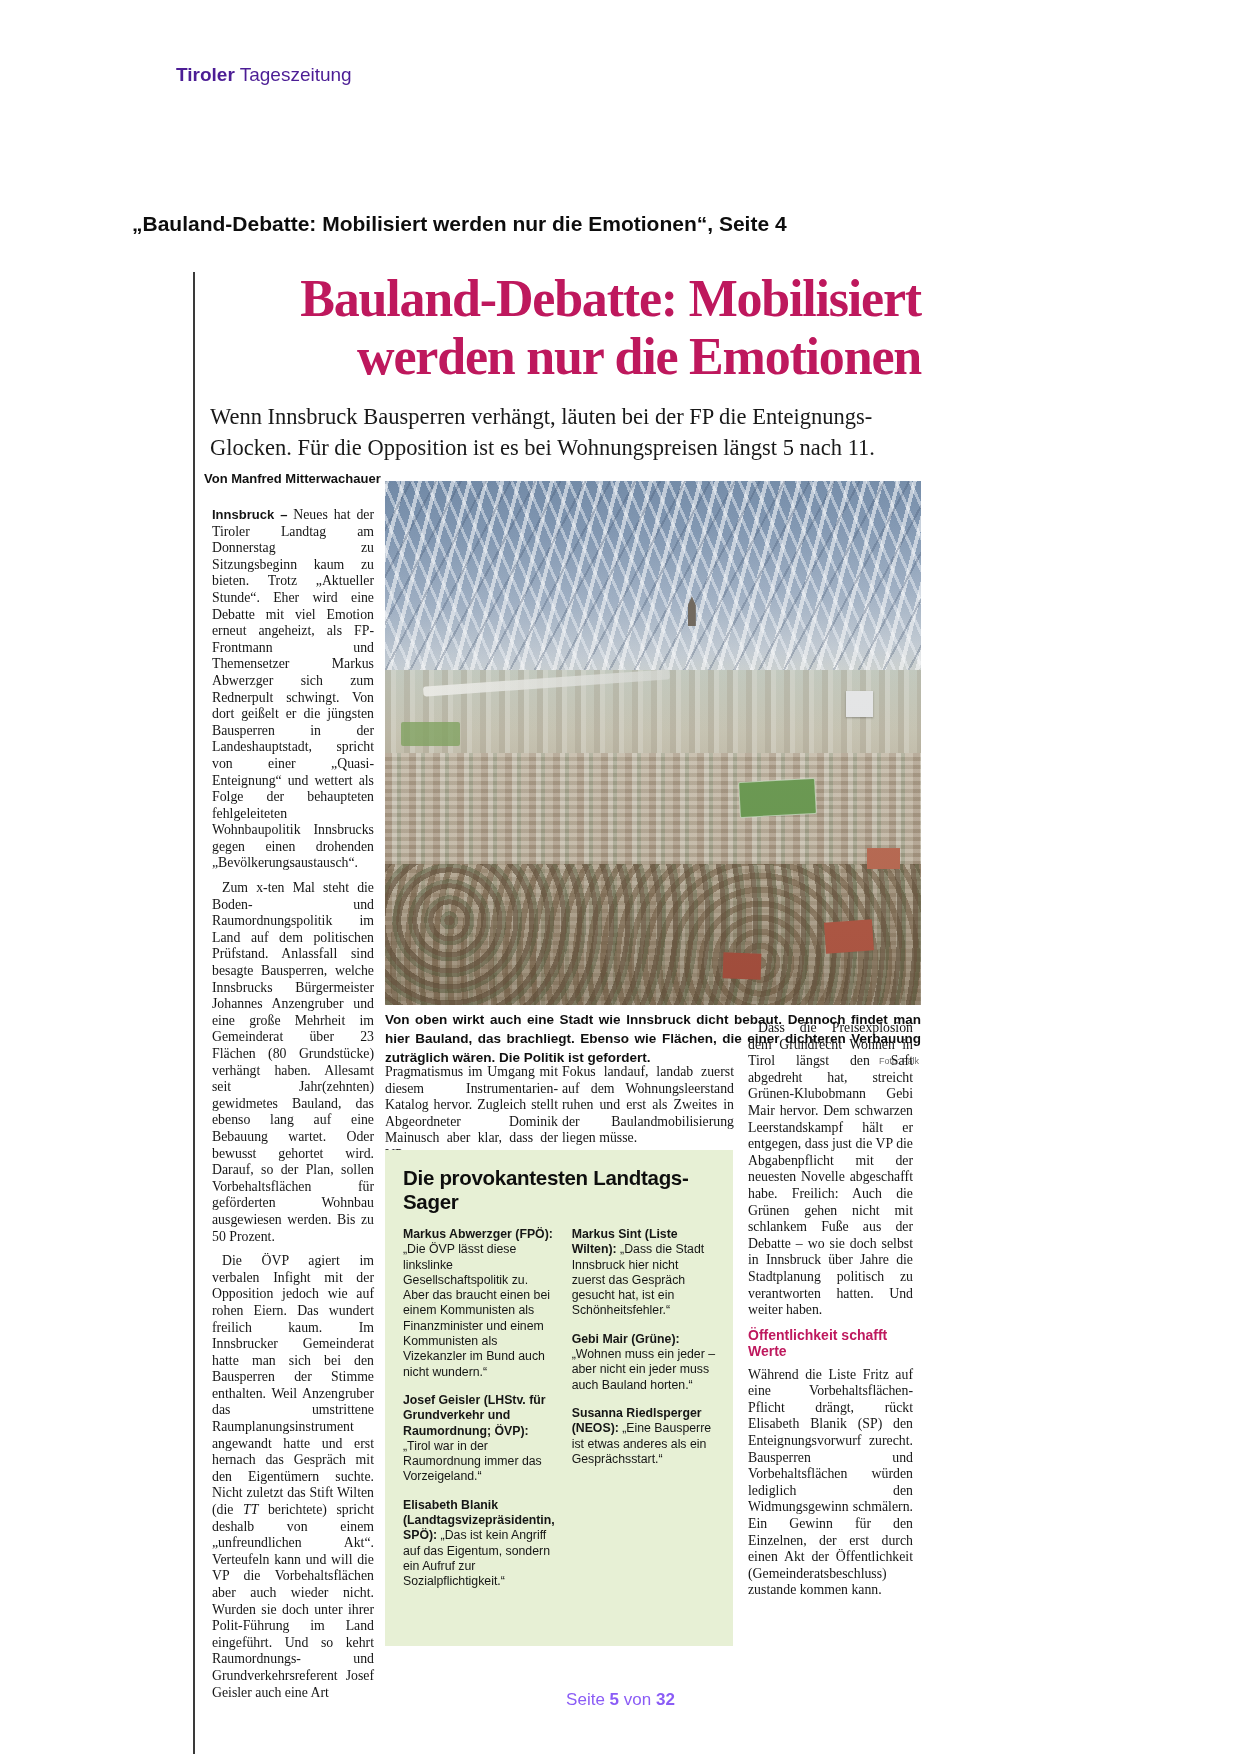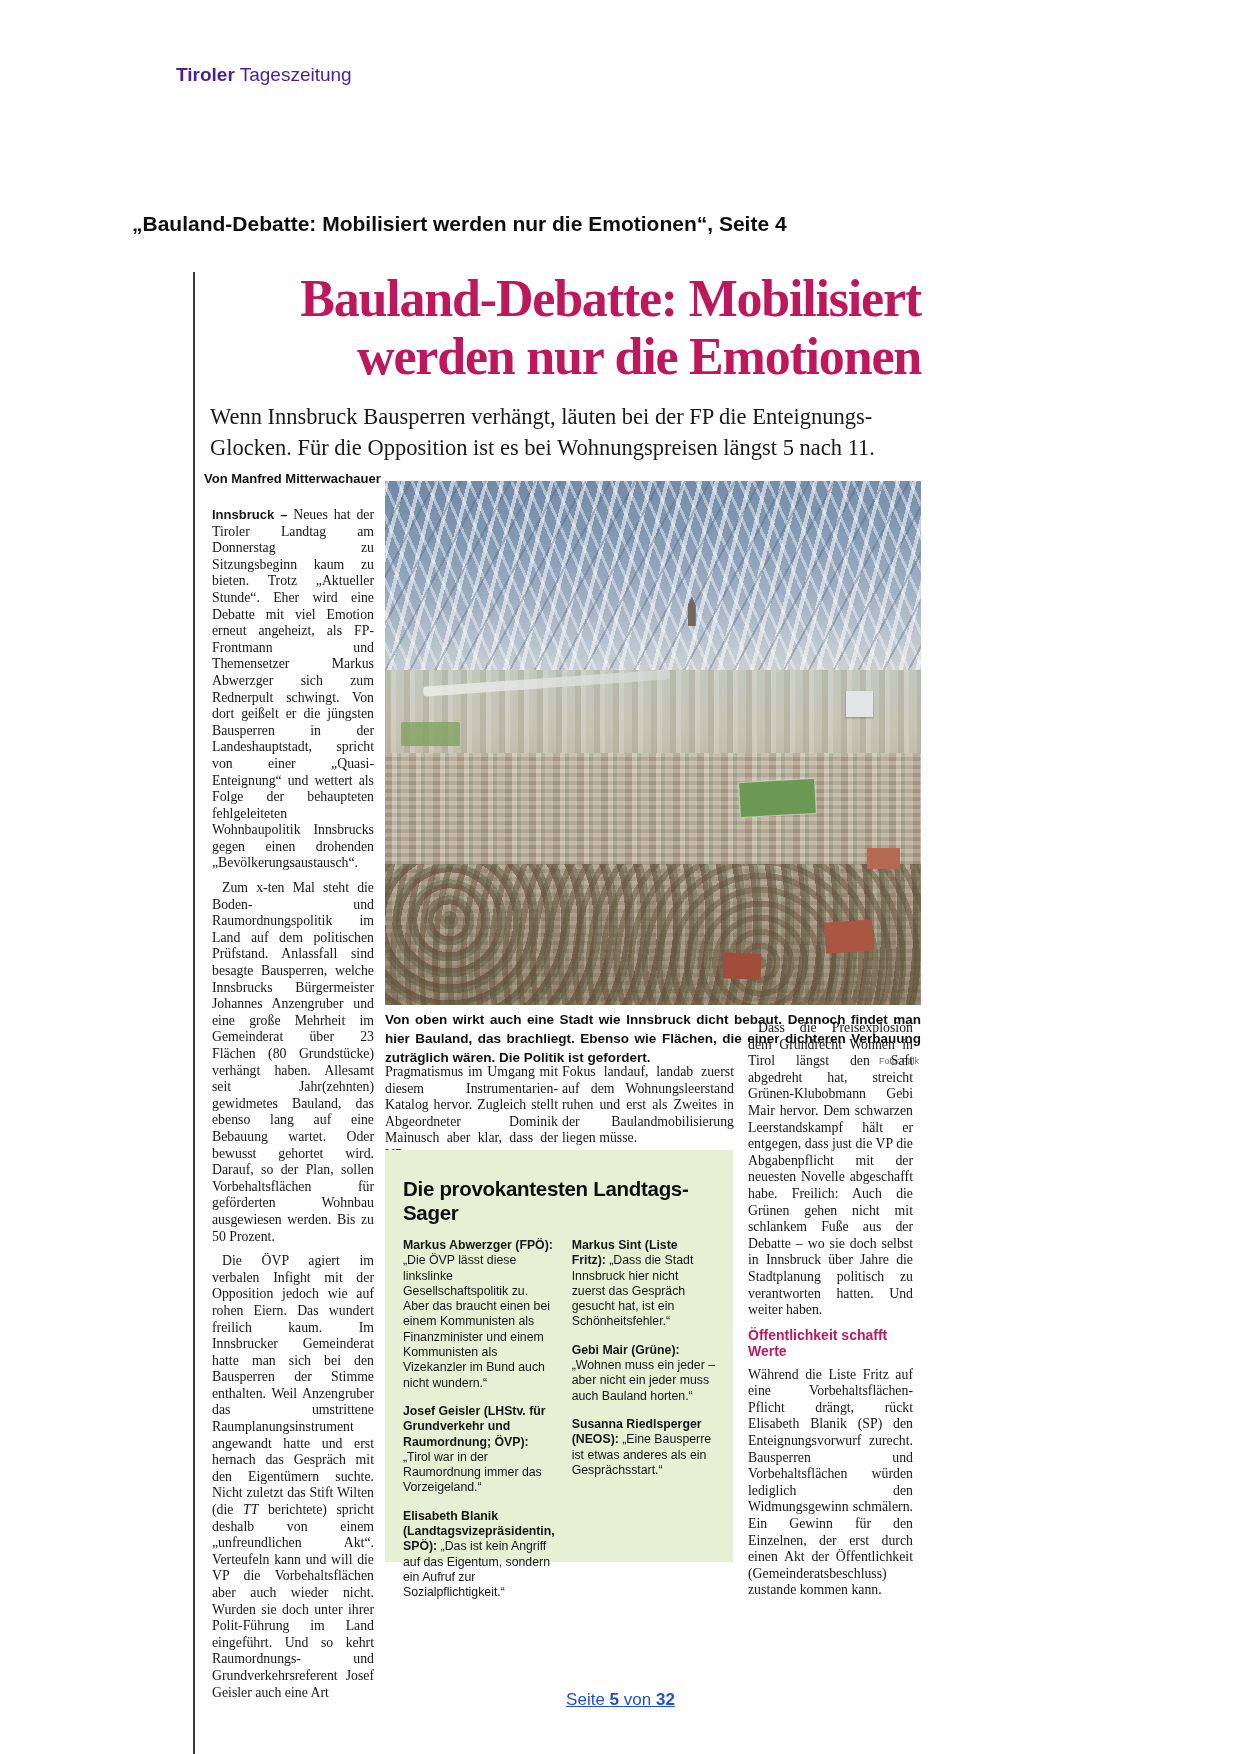--- a/index.html
+++ b/index.html
@@ -63,30 +63,30 @@
   .ph-roof1{position:absolute;left:82%;top:84%;width:9%;height:6%;background:#b25844;transform:rotate(-4deg);}
   .ph-roof2{position:absolute;left:63%;top:90%;width:7%;height:5%;background:#a8503e;transform:rotate(2deg);}
   .ph-roof3{position:absolute;left:90%;top:70%;width:6%;height:4%;background:#bb6a52;}
   .photo::after{content:"";position:absolute;inset:0;
     background:linear-gradient(180deg, rgba(255,255,255,.07), rgba(0,0,0,.05));}
   
   .caption{position:absolute;left:385px;top:1011px;width:536px;
            font:700 13.5px/1.4 "Liberation Sans",sans-serif;color:#0f0f0f;text-align:justify;}
   .credit{position:absolute;right:2px;bottom:2px;font:400 9px "Liberation Sans",sans-serif;color:#6b6b6b;}
   
-  .qbox{position:absolute;left:385px;top:1150px;width:348px;height:412px;background:#e7f0d5;
-        padding:27px 18px;box-sizing:border-box;}
+  .qbox{position:absolute;left:385px;top:1150px;width:348px;height:496px;background:#e7f0d5;
+        padding:16px 18px;box-sizing:border-box;}
   .qbox h2{font:700 20.5px "Liberation Sans",sans-serif;margin:0 0 13px;color:#0e0e0e;letter-spacing:-.3px;}
   .qcols{display:flex;gap:17px;}
   .qcol{flex:1;font:400 12.3px/15.3px "Liberation Sans",sans-serif;color:#151515;}
   .qitem{margin:0 0 13px;}
   .qname{font-weight:700;}
   
   .footer{position:absolute;left:0;top:1690px;width:100%;text-align:center;
-          font:400 17px "Liberation Sans",sans-serif;color:#1d4ed8;text-decoration:underline;}
+          font:400 17px "Liberation Sans",sans-serif;color:#8b5cf6;}
   .footer b{font-weight:700;}
 </style>
 </head>
 <body>
 
 <div class="page">
 
   <div class="brand"><b>Tiroler</b><span> Tageszeitung</span></div>
 
   <div class="refline">„Bauland-Debatte: Mobilisiert werden nur die Emotionen“, Seite 4</div>
@@ -134,21 +134,21 @@
 
   <div class="qbox" style="background: rgb(231, 240, 213);">
     <h2>Die provokantesten Landtags-Sager</h2>
     <div class="qcols">
       <div class="qcol">
         <p class="qitem"><span class="qname">Markus Abwerzger (FPÖ): </span><span>„Die ÖVP lässt diese linkslinke Gesellschaftspolitik zu. Aber das braucht einen bei einem Kommunisten als Finanzminister und einem Kommunisten als Vizekanzler im Bund auch nicht wundern.“</span></p>
         <p class="qitem"><span class="qname">Josef Geisler (LHStv. für Grundverkehr und Raumordnung; ÖVP): </span><span>„Tirol war in der Raumordnung immer das Vorzeigeland.“</span></p>
         <p class="qitem"><span class="qname">Elisabeth Blanik (Landtagsvizepräsidentin, SPÖ): </span><span>„Das ist kein Angriff auf das Eigentum, sondern ein Aufruf zur Sozialpflichtigkeit.“</span></p>
       </div>
       <div class="qcol">
-        <p class="qitem"><span class="qname">Markus Sint (Liste Fritz): </span><span>„Dass die Stadt Innsbruck hier nicht zuerst das Gespräch gesucht hat, ist ein Schönheitsfehler.“</span></p>
+        <p class="qitem"><span class="qname">Markus Sint (Liste Wilten): </span><span>„Dass die Stadt Innsbruck hier nicht zuerst das Gespräch gesucht hat, ist ein Schönheitsfehler.“</span></p>
         <p class="qitem"><span class="qname">Gebi Mair (Grüne): </span><span>„Wohnen muss ein jeder – aber nicht ein jeder muss auch Bauland horten.“</span></p>
         <p class="qitem"><span class="qname">Susanna Riedlsperger (NEOS): </span><span>„Eine Bausperre ist etwas anderes als ein Gesprächsstart.“</span></p>
       </div>
     </div>
   </div>
 
   <div class="col4 bodytxt">
     <p class="indent">Dass die Preisexplosion dem Grundrecht Wohnen in Tirol längst den Saft abgedreht hat, streicht Grünen-Klubobmann Gebi Mair hervor. Dem schwarzen Leerstandskampf hält er entgegen, dass just die VP die Abgabenpflicht mit der neuesten Novelle abgeschafft habe. Freilich: Auch die Grünen gehen nicht mit schlankem Fuße aus der Debatte – wo sie doch selbst in Innsbruck über Jahre die Stadtplanung politisch zu verantworten hatten. Und weiter haben.</p>
     <p class="subhead">Öffentlichkeit schafft Werte</p>
     <p>Während die Liste Fritz auf eine Vorbehaltsflächen-Pflicht drängt, rückt Elisabeth Blanik (SP) den Enteignungsvorwurf zurecht. Bausperren und Vorbehaltsflächen würden lediglich den Widmungsgewinn schmälern. Ein Gewinn für den Einzelnen, der erst durch einen Akt der Öffentlichkeit (Gemeinderatsbeschluss) zustande kommen kann.</p>

